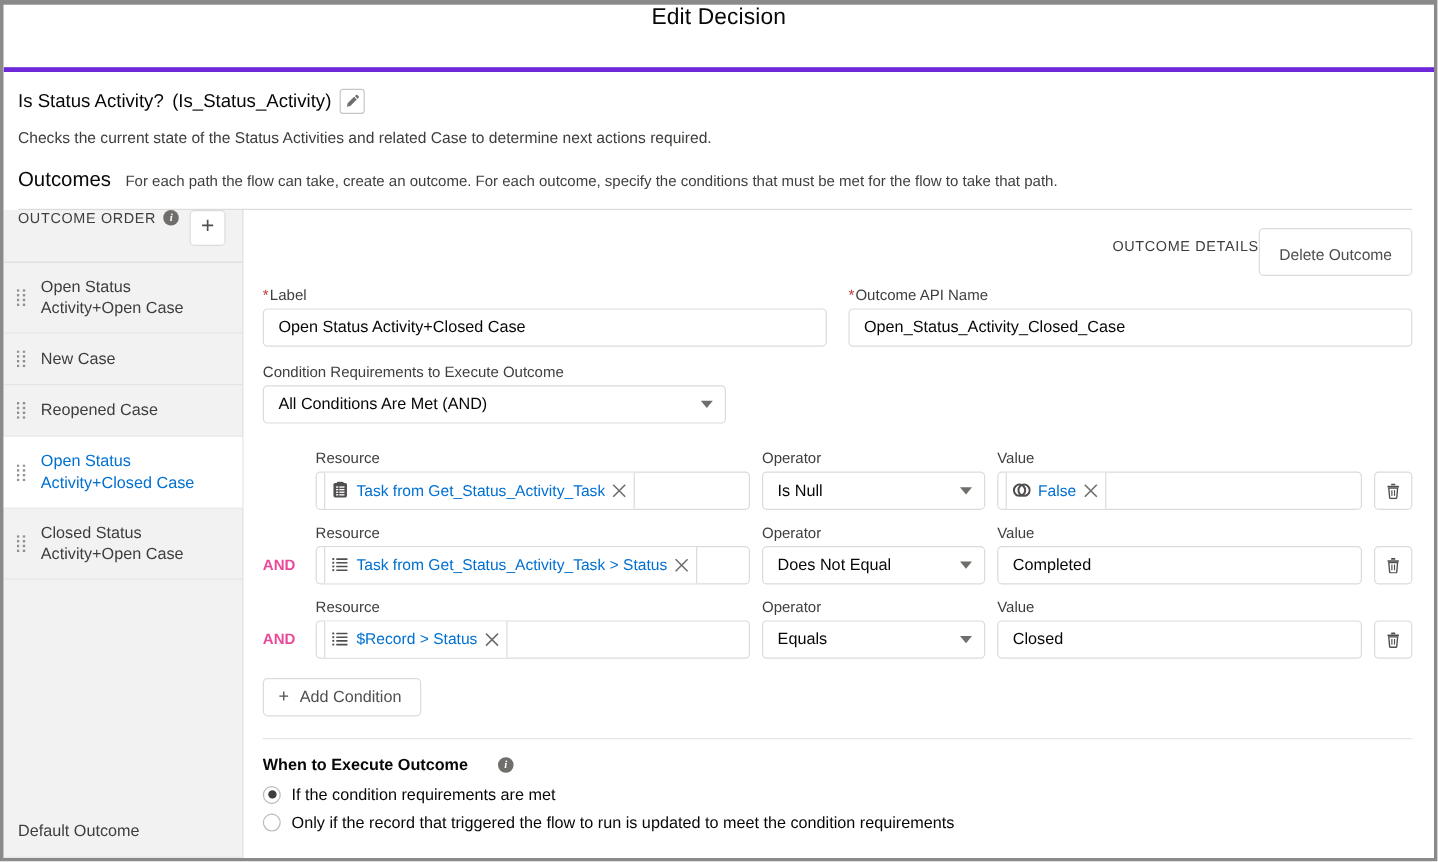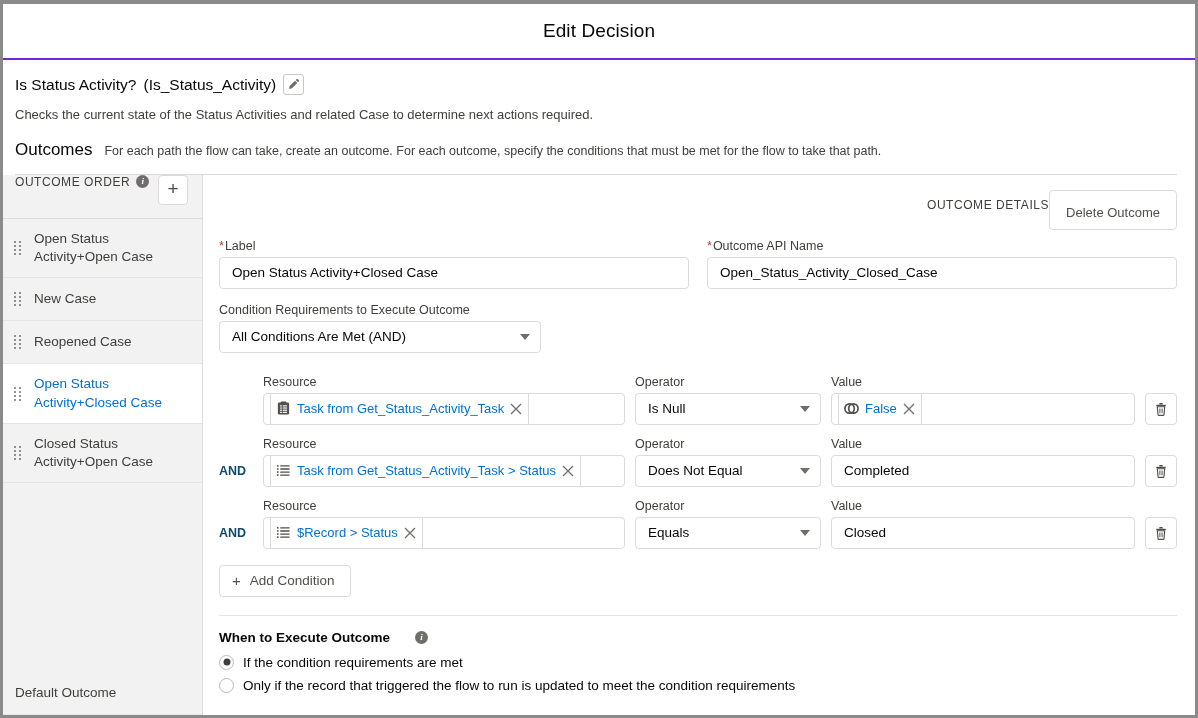--- a/index.html
+++ b/index.html
@@ -21,23 +21,22 @@
     flex-direction: column;
     overflow: hidden;
   }
 
   
   .modal-header {
     height: 56px;
     flex: 0 0 56px;
     background: #ffffff;
     display: flex;
-    align-items: center;
     justify-content: center;
-    border-bottom: 2px solid #6d28d9;
+    border-bottom: 4px solid #6d28d9;
   }
   .modal-title {
     font-size: 19px;
     color: #080707;
     font-weight: 400;
     letter-spacing: 0.1px;
   }
 
   
   .decision-info {
@@ -245,21 +244,21 @@
     border-radius: 4px;
     background: #ffffff;
     font-size: 13.5px;
     color: #080707;
     padding: 0 12px;
     font-family: "Liberation Sans", sans-serif;
     outline: none;
   }
 
   .cond-req-block { margin-top: 14px; }
-  .select-wrap { position: relative; width: 322px; }
+  .select-wrap { position: relative; width: 386px; }
   .select-box {
     width: 100%;
     height: 32px;
     border: 1px solid #dddbda;
     border-radius: 4px;
     background: #ffffff;
     font-size: 13.5px;
     color: #080707;
     padding: 0 30px 0 12px;
     display: flex;
@@ -283,21 +282,21 @@
     display: flex;
     align-items: flex-end;
     gap: 10px;
     margin-bottom: 12px;
   }
   .and-label {
     width: 34px;
     flex: 0 0 34px;
     font-size: 12.5px;
     font-weight: 700;
-    color: #0c4a6e;
+    color: #ec4899;
     padding-bottom: 9px;
     text-align: left;
   }
   .cond-col-resource { flex: 1 1 0; min-width: 0; }
   .cond-col-operator { flex: 0 0 186px; }
   .cond-col-value { flex: 0 0 346px; }
 
   .combobox {
     height: 32px;
     border: 1px solid #dddbda;

